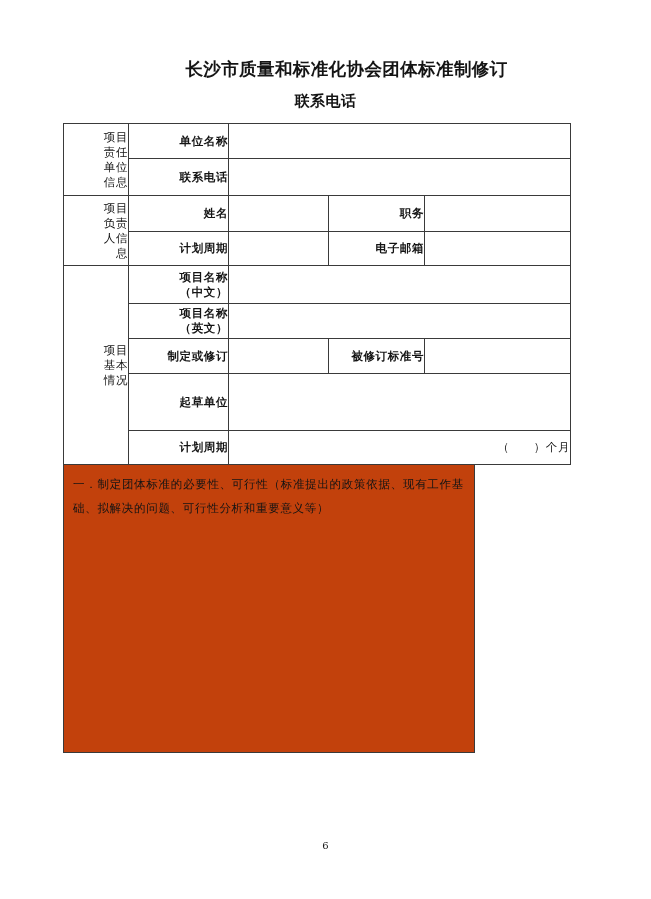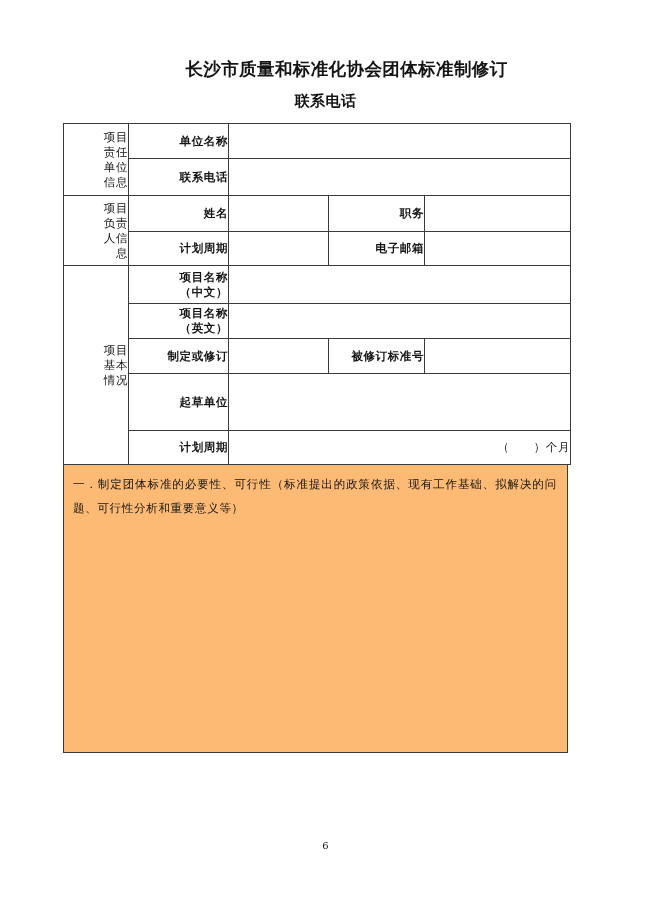--- a/index.html
+++ b/index.html
@@ -82,24 +82,24 @@
   }
   .sidehead span { display: block; }
   .blank { }
   .two-line { line-height: 15px; }
   .center-val { text-align: center; letter-spacing: 1px; }
 
   
   .section-box {
     position: absolute;
     left: 63px;
-    width: 505px;
+    width: 412px;
     border: 1px solid #3a3a3a;
     box-sizing: border-box;
-    background: #fdba74;
+    background: #c2410c;
   }
   #section-one { top: 464px; height: 289px; }
   #section-two { top: 752px; height: 61px; }
 
   .section-text {
     position: absolute;
     left: 9px;
     top: 7px;
     right: 10px;
     font-size: 11.5px;

